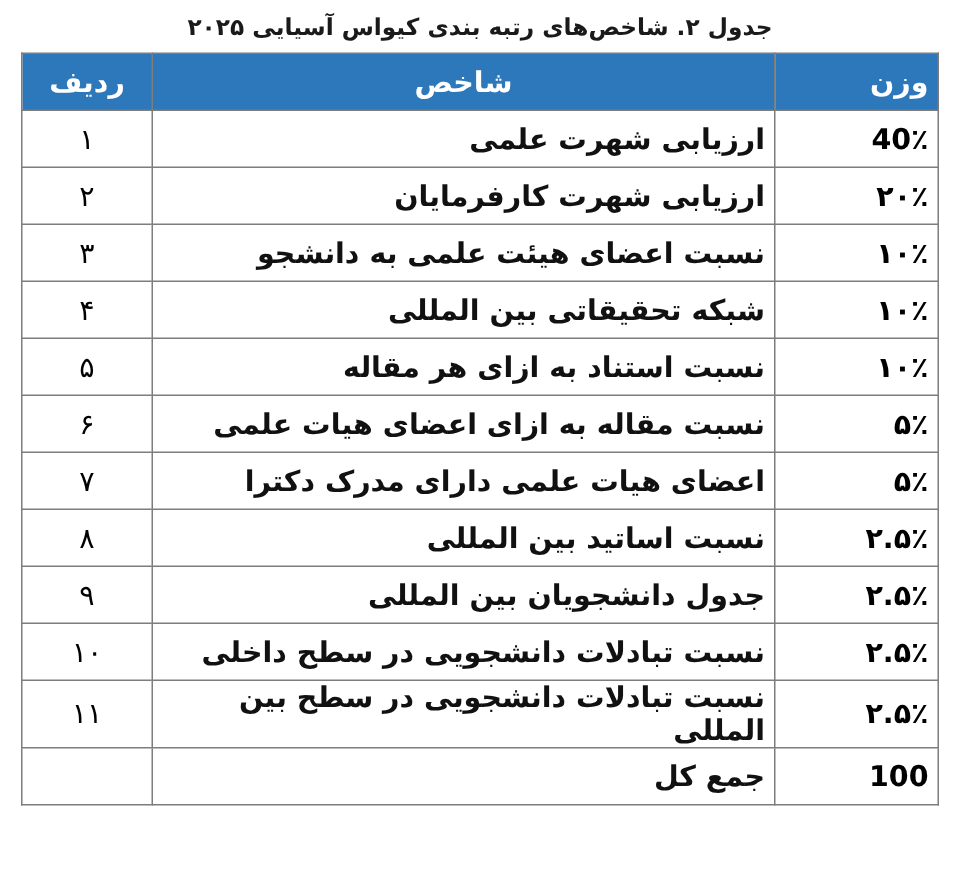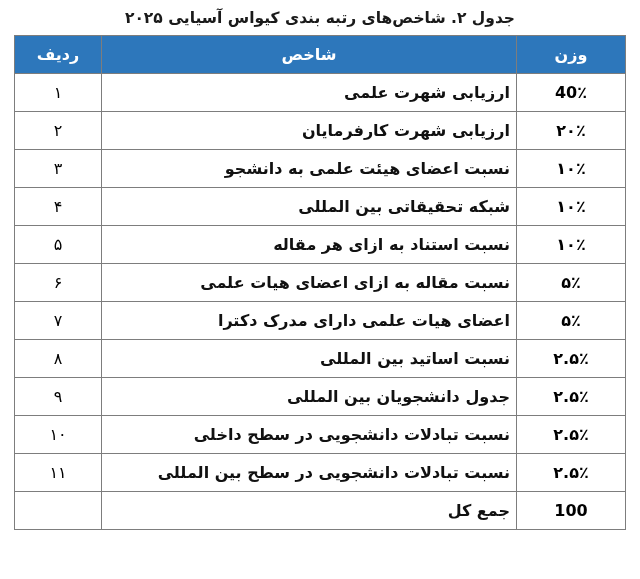--- a/index.html
+++ b/index.html
@@ -37,32 +37,32 @@
     width: 612px;
     border-collapse: collapse;
     table-layout: fixed;
     direction: rtl;
   }
   table.rank-table th,
   table.rank-table td {
     border: 1px solid #7d7d7d;
     height: 37px;
     padding: 0 6px;
-    font-size: 16px;
+    font-size: 19px;
     vertical-align: middle;
   }
   thead th {
     background: #2d77bb;
     color: #ffffff;
     font-weight: bold;
     font-size: 15px;
     height: 34px;
     border-color: #2d77bb;
   }
-  th.col-weight, td.col-weight { width: 96px; text-align: center; }
+  th.col-weight, td.col-weight { width: 96px; text-align: right; }
   th.col-index, td.col-index { width: 74px; text-align: center; }
   th.col-metric { text-align: center; }
   td.col-metric {
     text-align: right;
     font-weight: bold;
     font-size: 14px;
     color: #111111;
   }
   td.col-weight {
     font-weight: bold;

